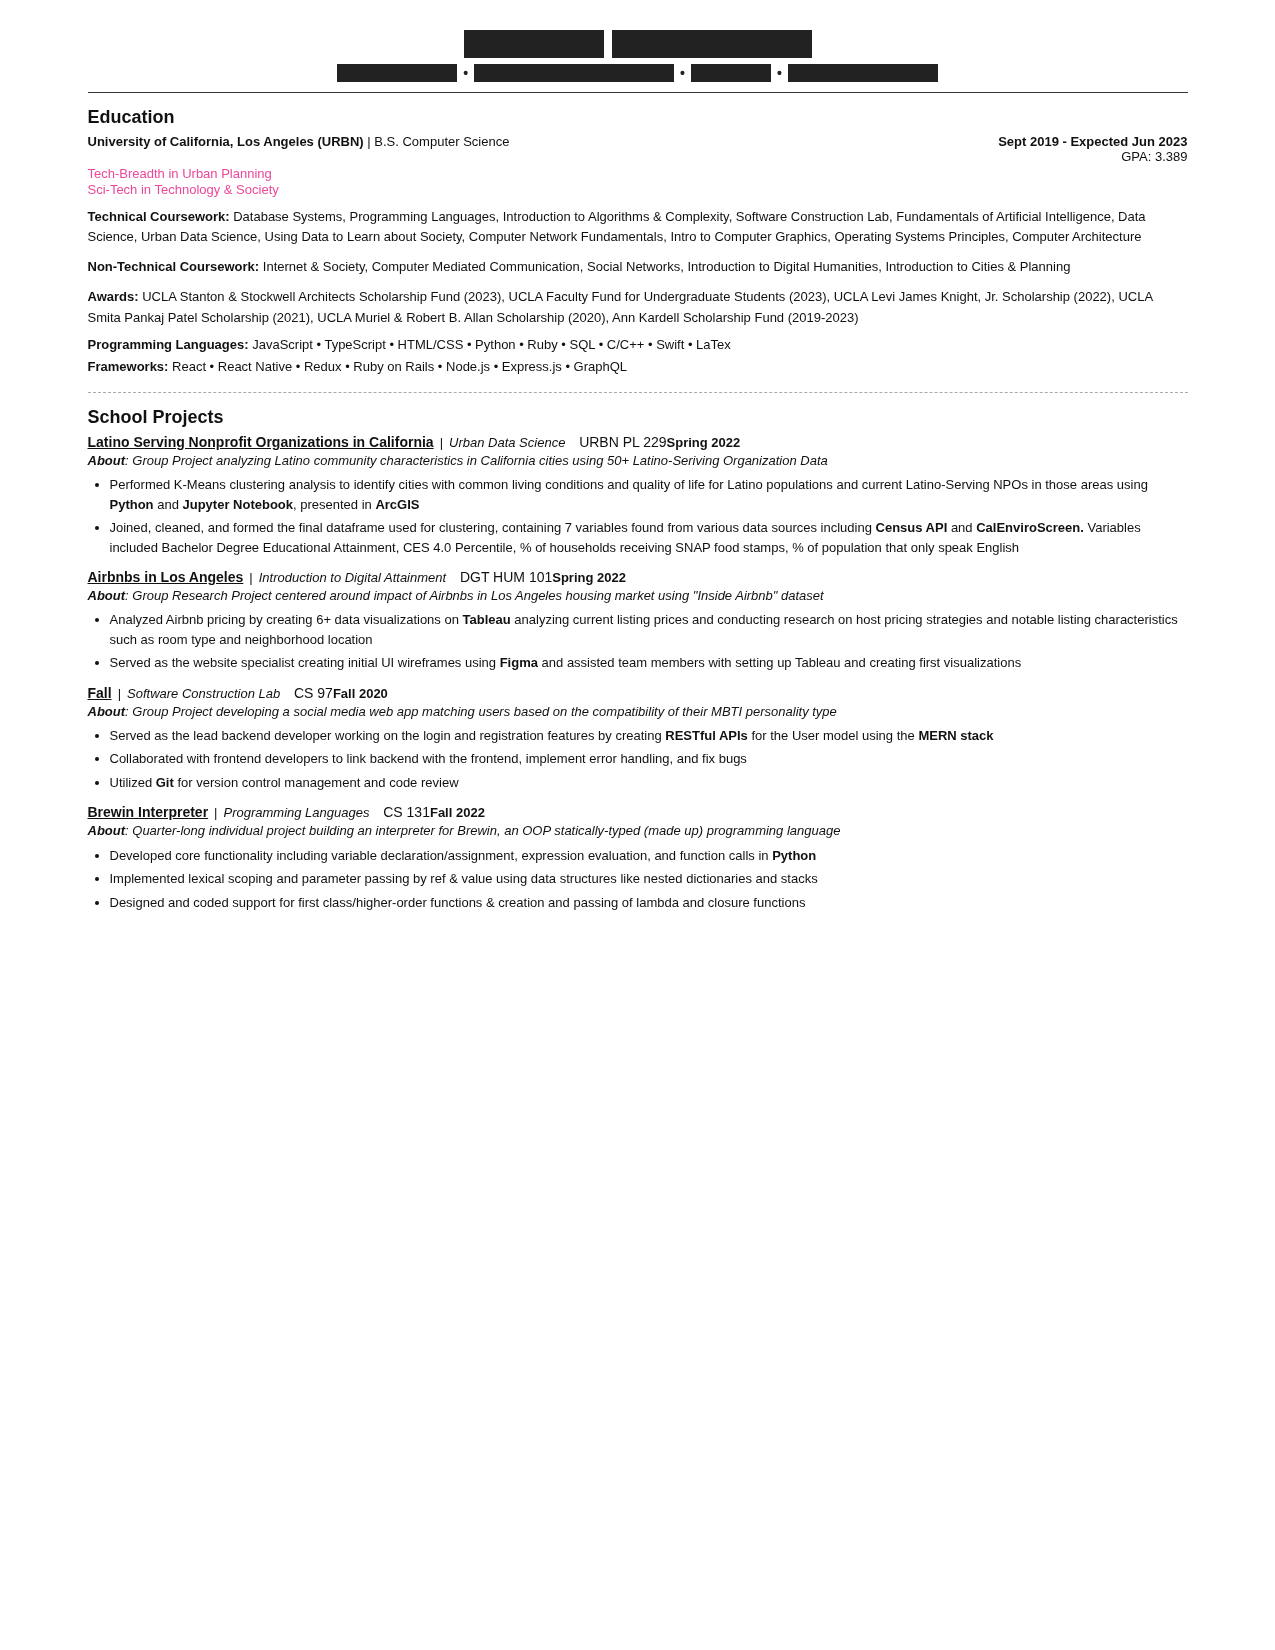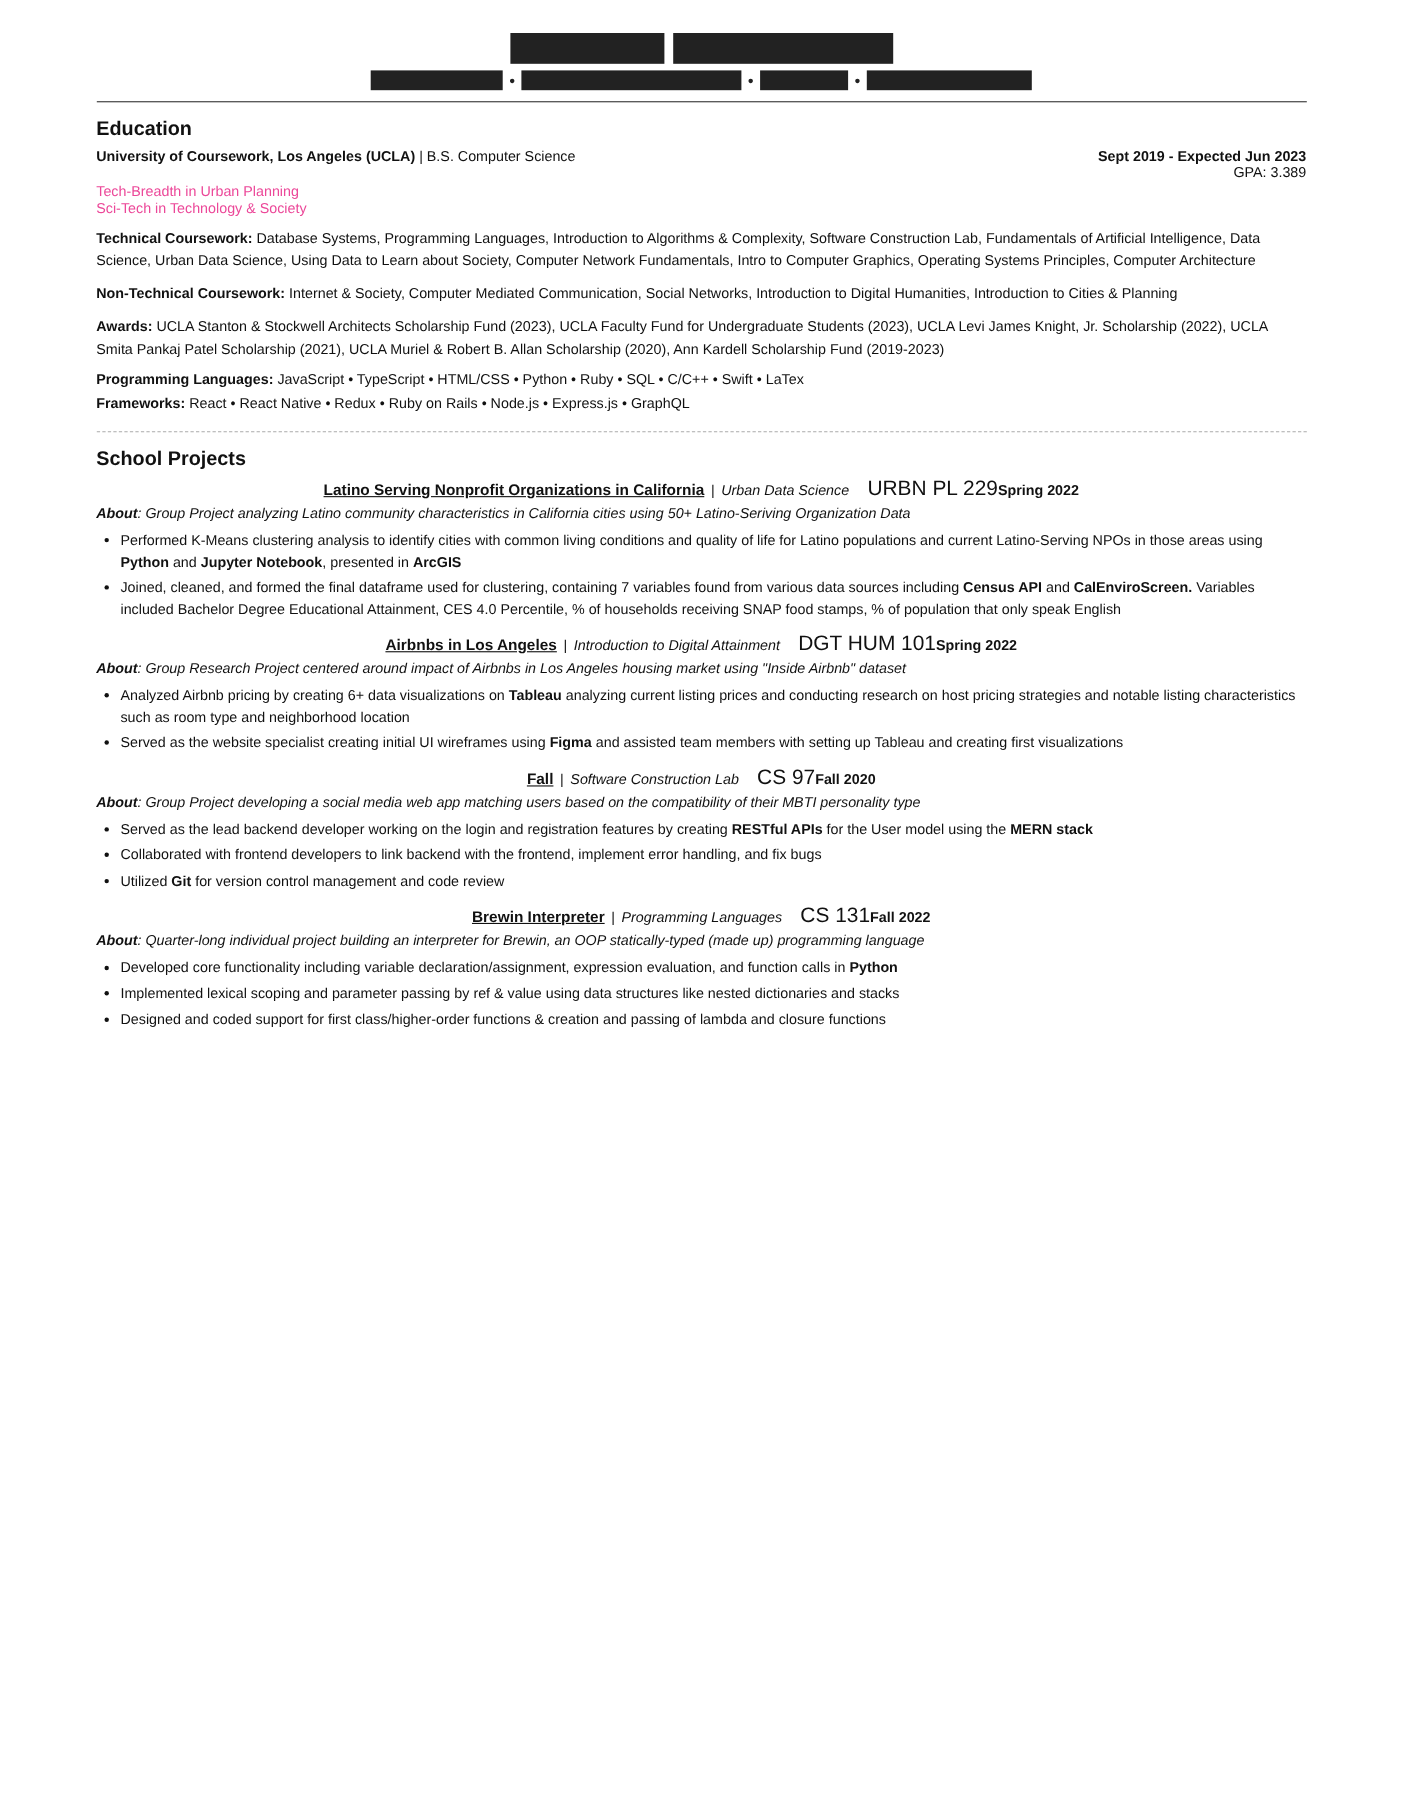--- a/index.html
+++ b/index.html
@@ -111,41 +111,41 @@
     .bold { font-weight: bold; }
 
     
     .skills-row {
       line-height: 1.7;
     }
 
     
     .project-header {
       display: flex;
-      justify-content: center;
+      justify-content: flex-start;
       align-items: baseline;
       margin-bottom: 2px;
     }
     .project-title-block {
       display: flex;
       align-items: baseline;
       gap: 6px;
       flex-wrap: wrap;
     }
     .project-name {
       font-weight: bold;
       text-decoration: underline;
       font-size: 14px;
     }
     .project-course {
       font-style: italic;
       font-size: 13px;
     }
     .project-code {
-      font-size: 19px;
+      font-size: 14px;
     }
     .project-term {
       font-weight: bold;
       font-size: 13px;
       white-space: nowrap;
     }
     .project-about {
       font-style: italic;
       margin-bottom: 5px;
       font-size: 13px;
@@ -184,21 +184,21 @@
       <div class="contact-segment" style="width:150px;"></div>
     </div>
   </div>
   <hr class="header-divider">
 
   <div>
     <div class="section-title">Education</div>
 
     <div class="edu-header">
       <div>
-        <span class="edu-school">University of Coursework, Los Angeles (UCLA)</span>
+        <span class="edu-school">University of California, Los Angeles (URBN)</span>
         <span> | </span>
         <span>B.S. Computer Science</span>
       </div>
       <div class="edu-right">
         <div class="edu-date">Sept 2019 - Expected Jun 2023</div>
         <div class="edu-gpa">GPA: 3.389</div>
       </div>
     </div>
 
     <div class="edu-sub">Tech-Breadth in Urban Planning</div>

